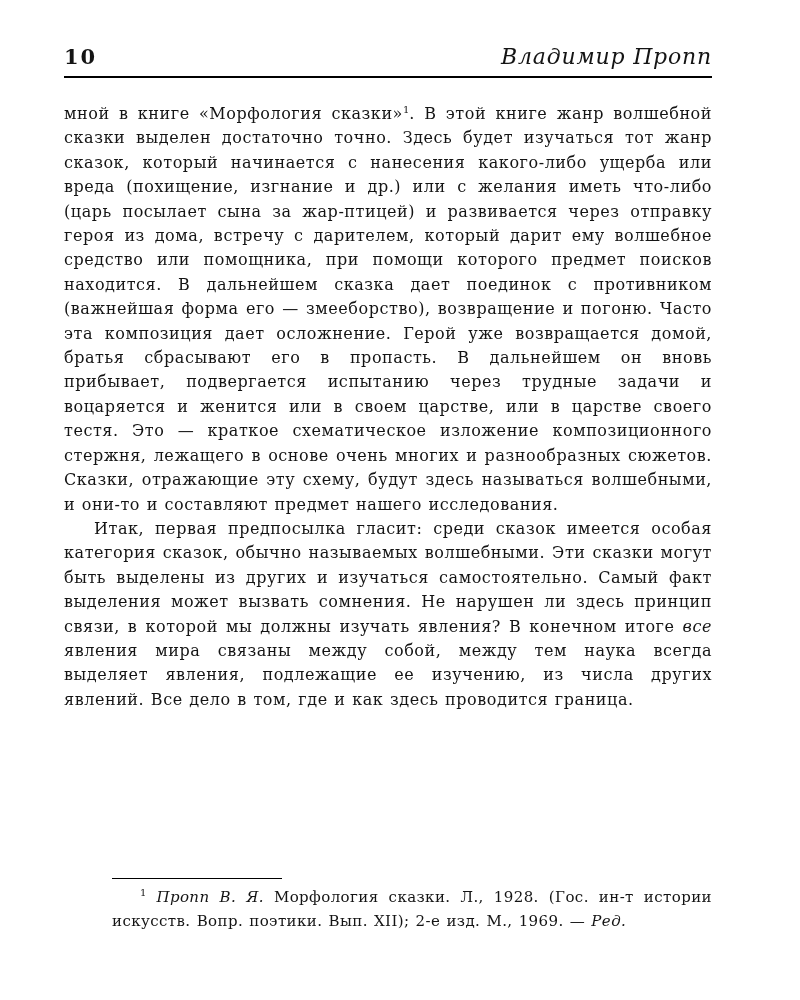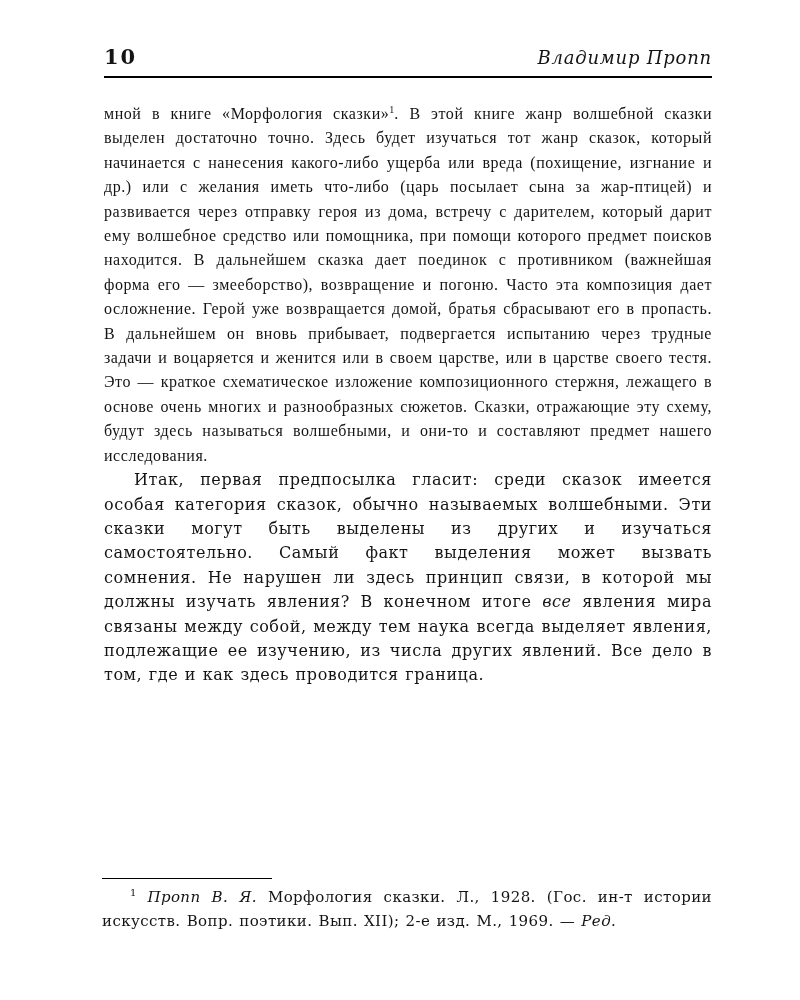--- a/index.html
+++ b/index.html
@@ -6,70 +6,70 @@
   html, body { background: #ffffff; }
 
   .page {
     position: relative;
     width: 800px;
     height: 1000px;
     margin: 0 auto;
     background: #ffffff;
     color: #141414;
     font-family: "DejaVu Serif", "Liberation Serif", serif;
-    padding: 44px 88px 0 104px;
+    padding: 44px 88px 0 64px;
     overflow: hidden;
   }
 
   
   .running-head {
     display: flex;
     justify-content: space-between;
     align-items: baseline;
   }
   .page-num {
     font-size: 21px;
     letter-spacing: 2px;
     font-weight: bold;
   }
   .running-title {
     font-style: italic;
-    font-size: 18px;
+    font-size: 22px;
     letter-spacing: 0.8px;
     margin-left: 32px;
   }
   .head-rule {
     border: none;
     border-top: 2px solid #000;
     margin-top: 7px;
   }
 
   
   .body-text { margin-top: 24px; }
   .para {
     font-size: 16px;
     line-height: 24.4px;
     text-align: justify;
     letter-spacing: 0.55px;
     word-spacing: 1px;
     text-indent: 30px;
   }
-  .para.no-indent { text-indent: 0; font-family: Liberation Serif, serif; }
+  .para.no-indent { text-indent: 0; }
   sup {
     font-size: 10px;
     vertical-align: super;
     line-height: 0;
     letter-spacing: 0;
   }
   em { }
 
   
   .footnote-area {
     position: absolute;
-    left: 102px;
+    left: 112px;
     right: 88px;
     top: 872px;
     background: #ffffff;
     padding-top: 6px;
   }
   .foot-rule {
     border: none;
     border-top: 1.5px solid #000;
     width: 170px;
     margin: 0 0 7px 0;

